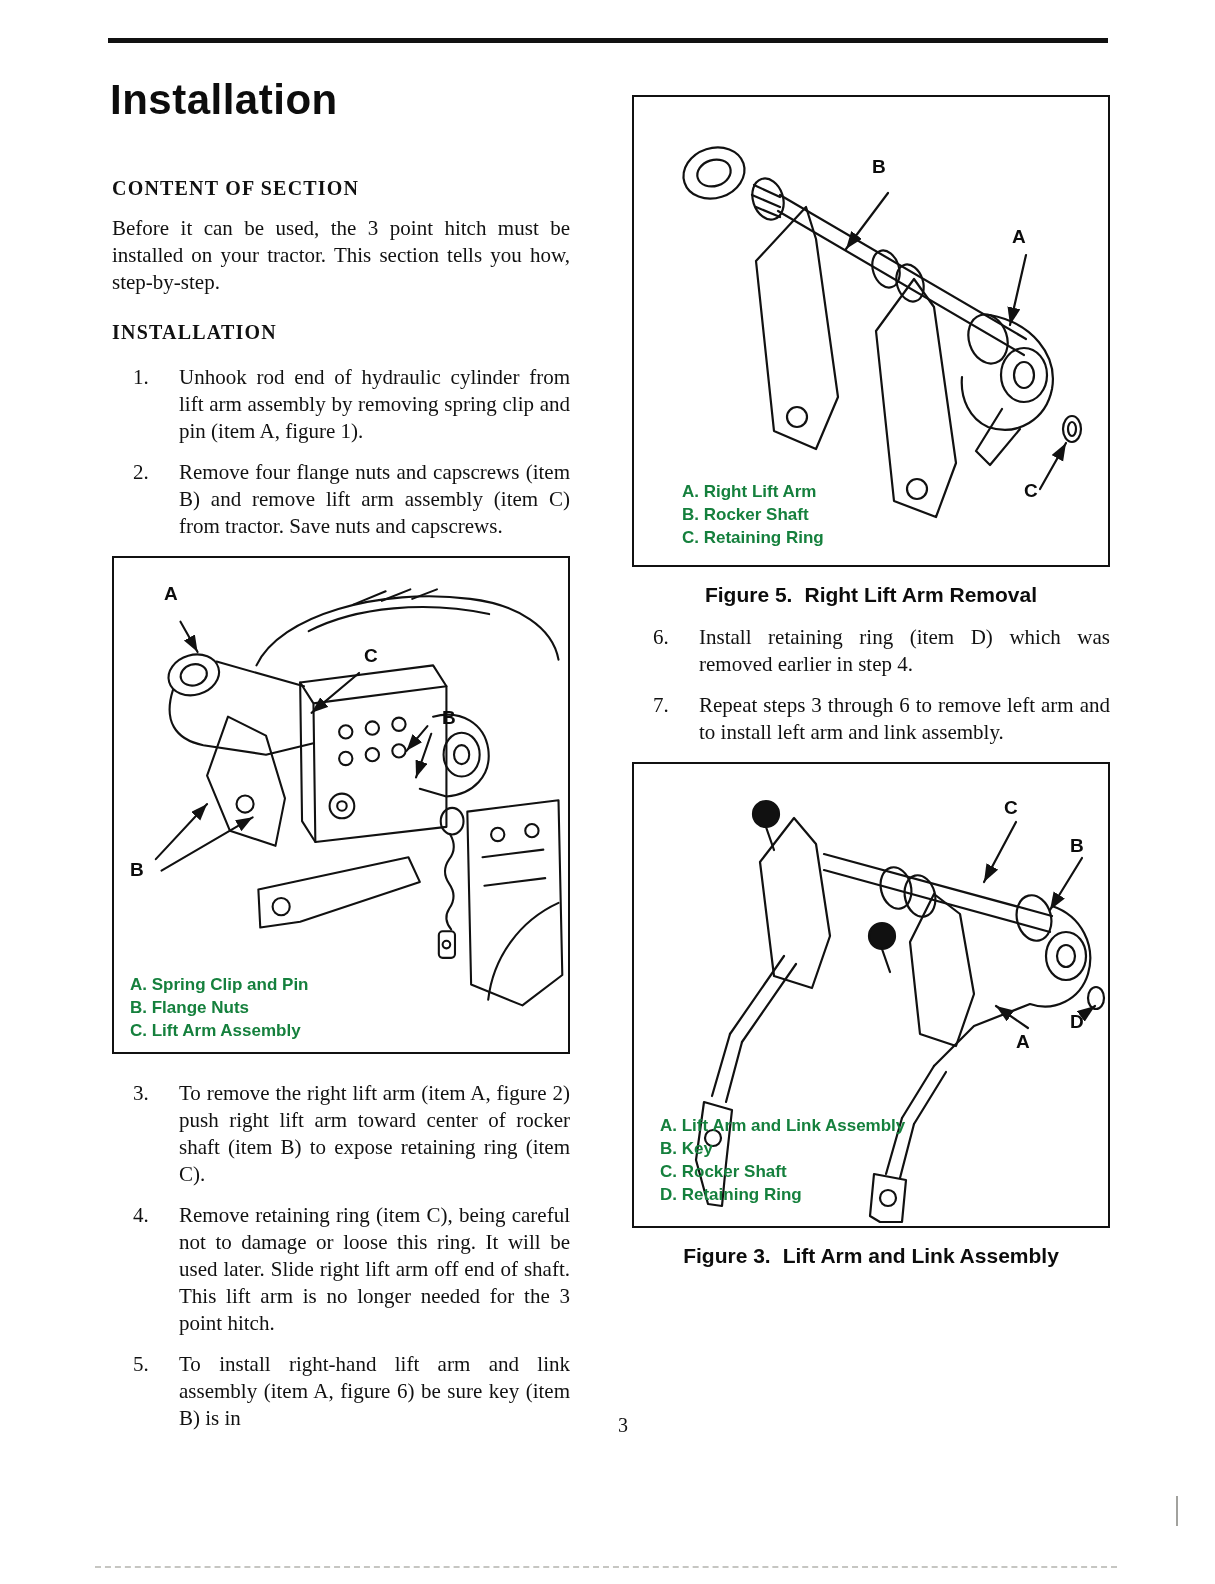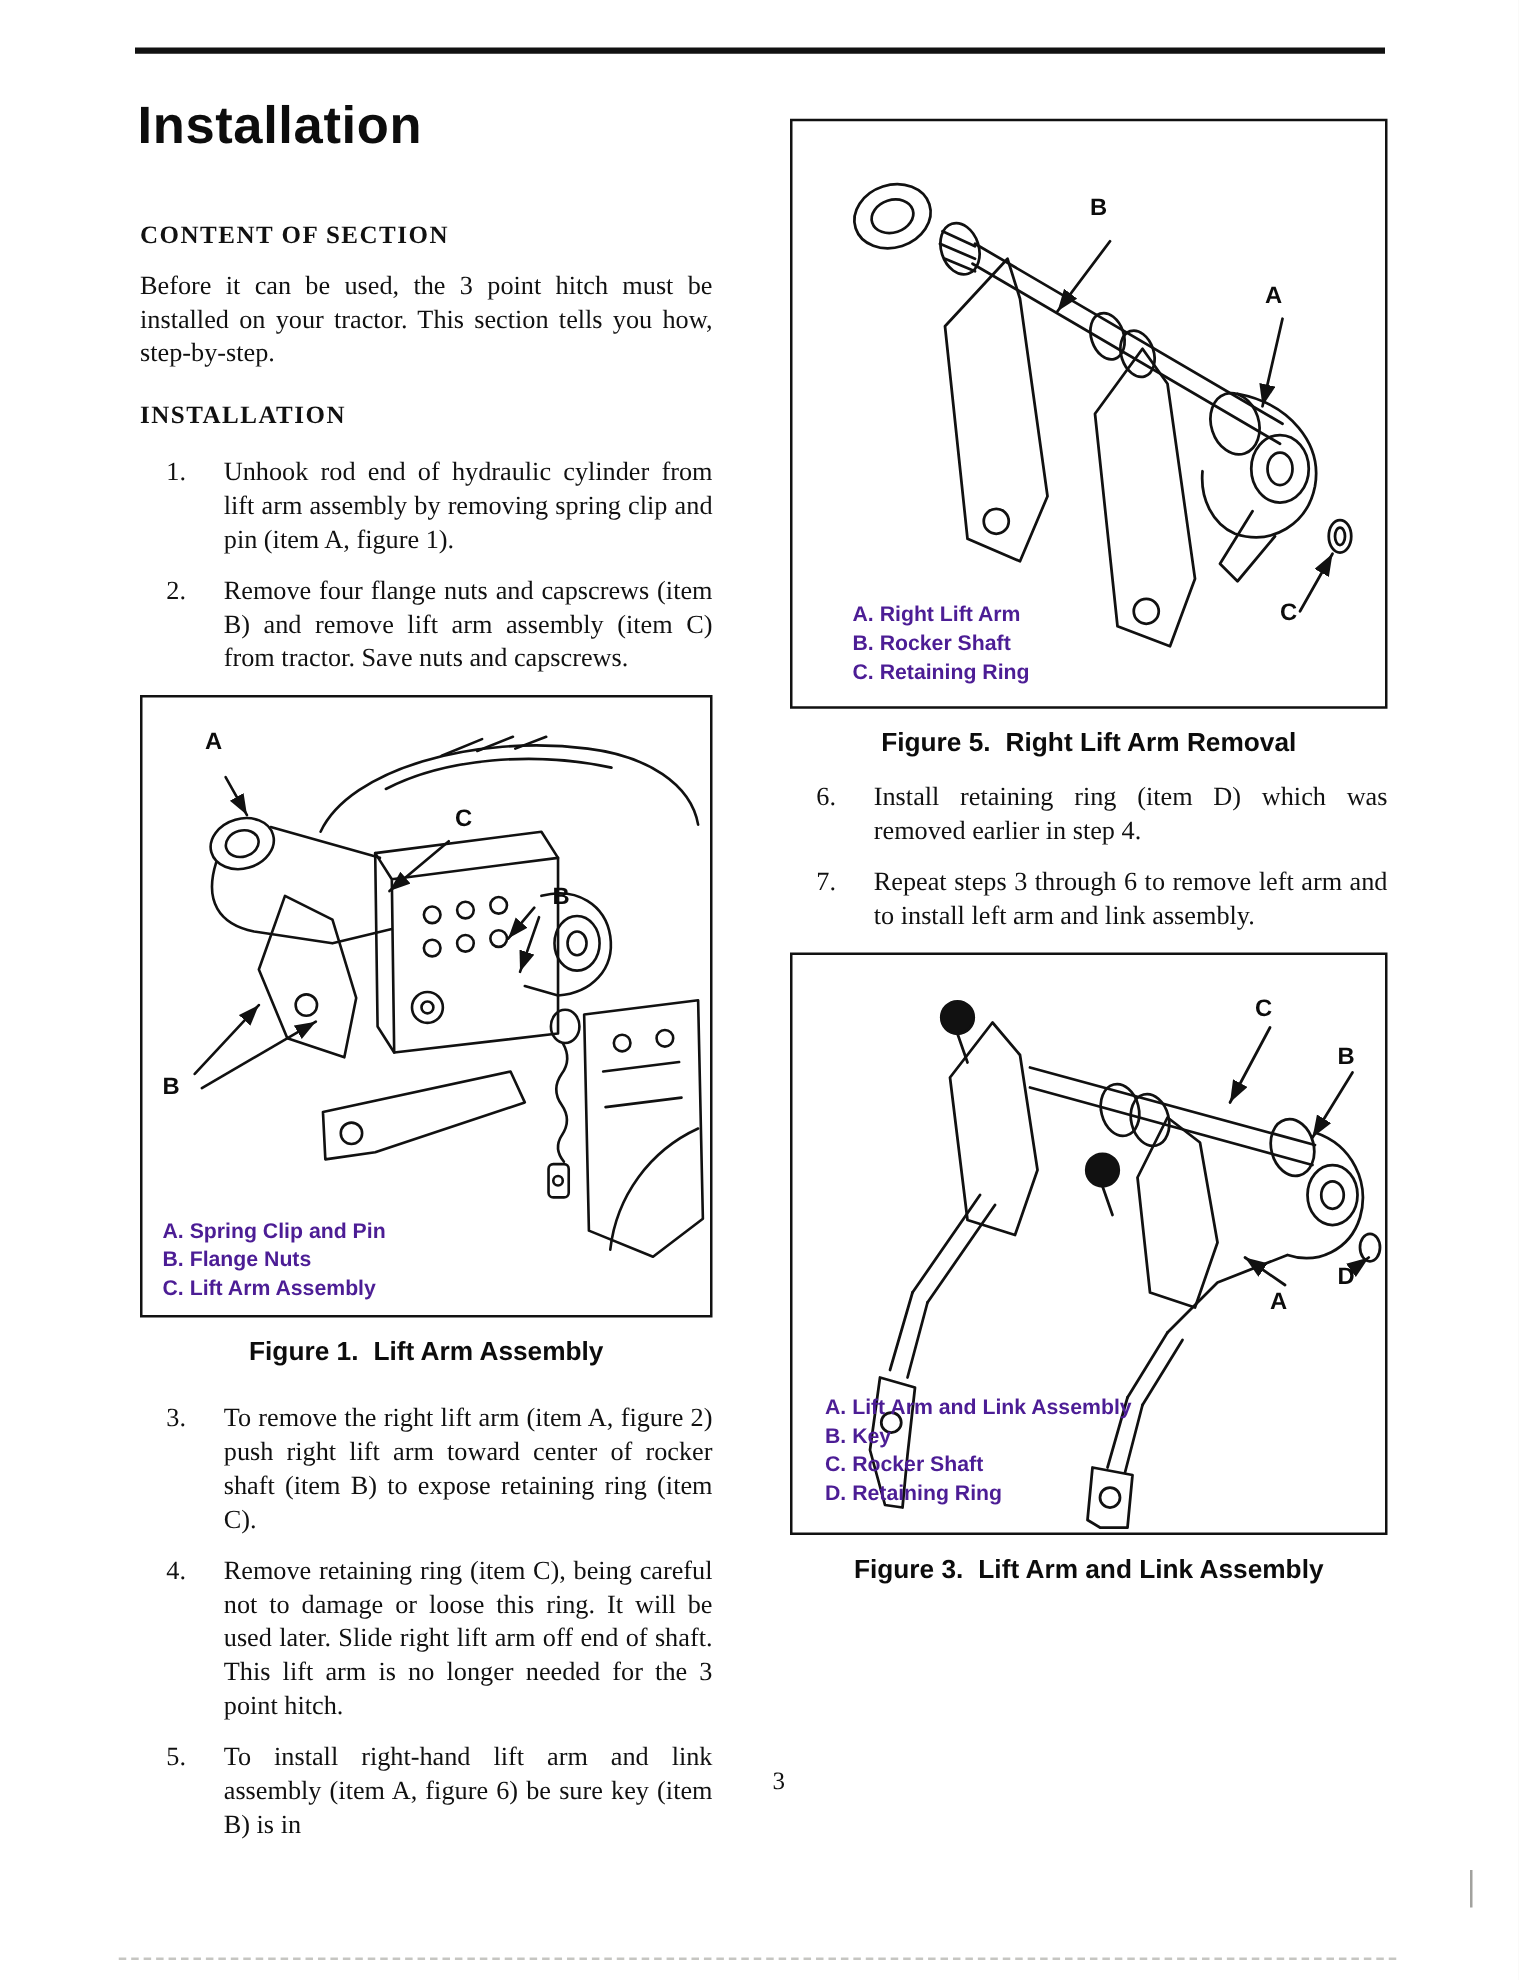--- a/index.html
+++ b/index.html
@@ -43,21 +43,21 @@
   .fig2{height:468px;}
   .fig3{height:462px;}
   .callout{
     position:absolute;
     font-family:"Liberation Sans", sans-serif;
     font-weight:700;font-size:19px;color:#0c0c0c;
   }
   .legend{
     position:absolute;
     font-family:"Liberation Sans", sans-serif;
-    font-weight:700;font-size:17px;line-height:23px;color:#4c1d95;
+    font-weight:700;font-size:17px;line-height:23px;color:#15803d;
   }
   .legend-fig1{left:16px;bottom:10px;margin-top:32px;}
   .legend-fig2{left:48px;bottom:16px;}
   .legend-fig3{left:26px;bottom:20px;}
   .caption{
     margin-top:14px;
     display:flex;justify-content:center;gap:12px;
     font-family:"Liberation Sans", sans-serif;
     font-weight:700;font-size:21px;color:#0c0c0c;
   }
@@ -150,24 +150,20 @@
       <span class="callout" style="left:50px;top:22px;">A</span>
       <span class="callout" style="left:250px;top:84px;">C</span>
       <span class="callout" style="left:328px;top:146px;">B</span>
       <span class="callout" style="left:16px;top:298px;">B</span>
       <div class="legend legend-fig1">
         <div>A. Spring Clip and Pin</div>
         <div>B. Flange Nuts</div>
         <div>C. Lift Arm Assembly</div>
       </div>
     </div>
-    <div class="caption">
-      <span>Figure 1.</span>
-      <span>Lift Arm Assembly</span>
-    </div>
 
     <div class="steps" style="margin-top:26px;">
       <div class="step">
         <span class="step-num">3.</span>
         <span class="step-text">To remove the right lift arm (item A, figure 2) push right lift arm toward center of rocker shaft (item B) to expose retaining ring (item C).</span>
       </div>
       <div class="step">
         <span class="step-num">4.</span>
         <span class="step-text">Remove retaining ring (item C), being careful not to damage or loose this ring. It will be used later. Slide right lift arm off end of shaft. This lift arm is no longer needed for the 3 point hitch.</span>
       </div>

